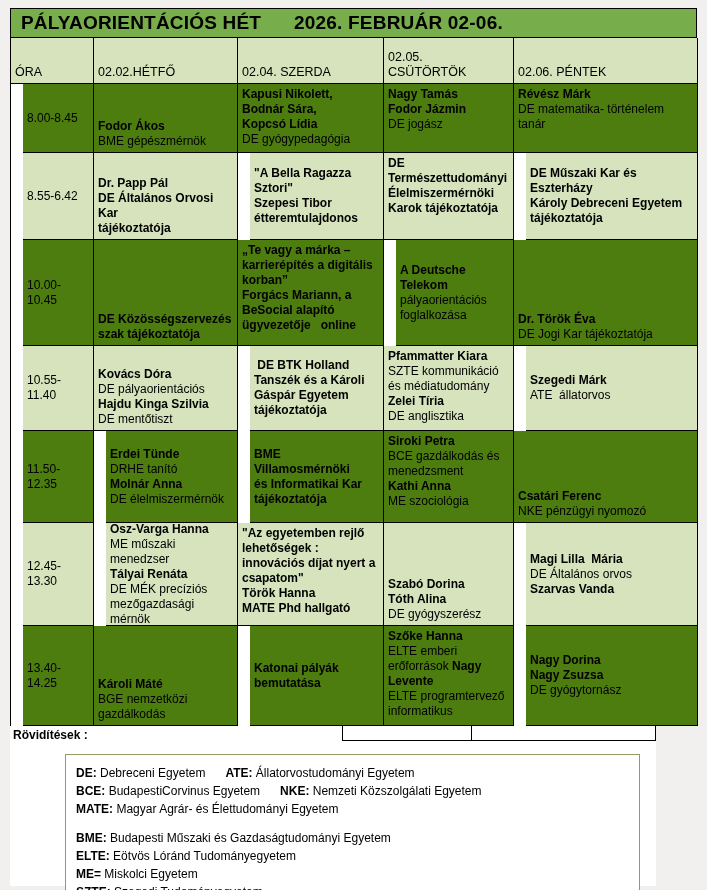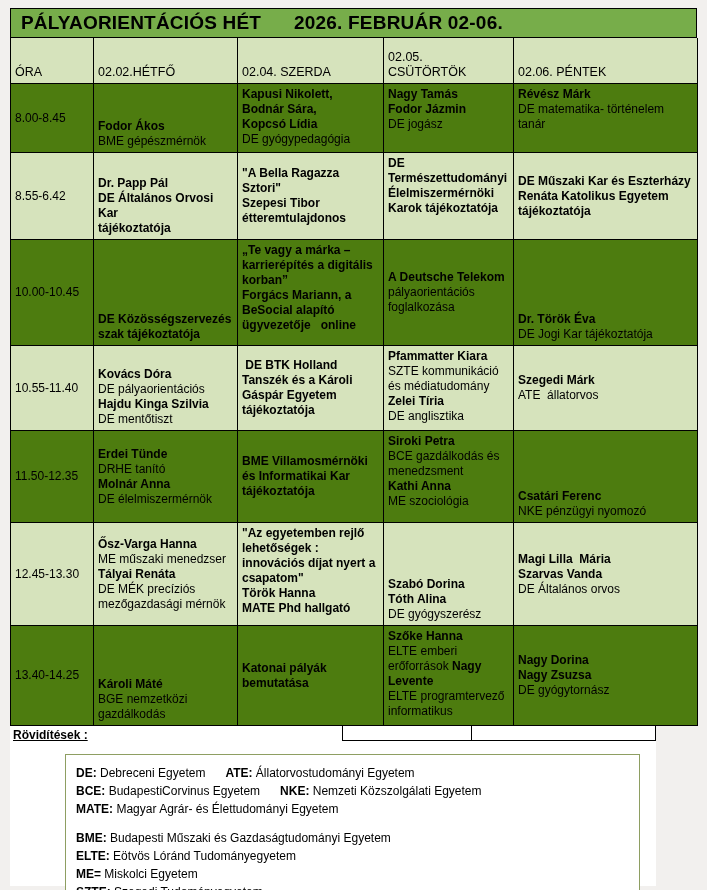--- a/index.html
+++ b/index.html
@@ -22,26 +22,26 @@
   .shade-green .cell{background:#d6e3bc;}
   .shade-white .cell{background:#4d7c0f;}
   .cell{
     box-sizing:border-box;border-right:1px solid #000;border-bottom:1px solid #000;
     padding:3px 4px;display:flex;flex-direction:column;overflow:hidden;
     font-size:12px;line-height:15px;
   }
   .hcell{justify-content:flex-end;font-size:12.5px;background:#d6e3bc;}
   .tcell{justify-content:center;}
   .va-top{justify-content:flex-start;}
-  .va-middle{justify-content:center;}
+  .va-middle{justify-content:center;margin-left:12px;}
   .va-bottom{justify-content:flex-end;}
   .line{white-space:pre-wrap;}
   .seg.b{font-weight:bold;}
   .footer-strip{display:flex;margin-left:0;}
-  .footer-label{width:373px;box-sizing:border-box;padding:2px 0 0 3px;font-size:12px;font-weight:bold;text-decoration:underline;}
+  .footer-label{width:373px;box-sizing:border-box;padding:2px 0 0 3px;font-size:12px;font-weight:bold;}
   .stub{display:flex;}
   .stub-cell{box-sizing:border-box;height:15px;border:solid #000;border-width:0 1px 1px 0;background:#fff;}
   .stub-cell.first{border-left:1px solid #000;width:130px;}
   .stub-cell.second{width:184px;}
   .abbr-box{
     box-sizing:border-box;margin:12px 0 0 55px;width:575px;min-height:131px;
     border:1px solid #8e9e62;padding:9px 10px 10px 10px;background:#fff;
     font-size:12px;line-height:18px;
   }
   .abbr-gap{height:11px;}
@@ -111,21 +111,21 @@
           <div class="line"><span class="seg b">étteremtulajdonos</span></div>
         </div>
         <div class="cell dcell va-top">
           <div class="line"><span class="seg b">DE</span></div>
           <div class="line"><span class="seg b">Természettudományi</span></div>
           <div class="line"><span class="seg b">Élelmiszermérnöki</span></div>
           <div class="line"><span class="seg b">Karok tájékoztatója</span></div>
         </div>
         <div class="cell dcell va-middle">
           <div class="line"><span class="seg b">DE Műszaki Kar és Eszterházy</span></div>
-          <div class="line"><span class="seg b">Renáta Katolikus Egyetem</span></div>
+          <div class="line"><span class="seg b">Károly Debreceni Egyetem</span></div>
           <div class="line"><span class="seg b">tájékoztatója</span></div>
         </div>
       </div>
       <div class="trow r-2 shade-white">
         <div class="cell tcell va-middle">
           <div class="line"><span class="seg">10.00-10.45</span></div>
         </div>
         <div class="cell dcell va-bottom">
           <div class="line"><span class="seg b">DE Közösségszervezés</span></div>
           <div class="line"><span class="seg b">szak tájékoztatója</span></div>
@@ -222,22 +222,22 @@
           <div class="line"><span class="seg b">Török Hanna</span></div>
           <div class="line"><span class="seg b">MATE Phd hallgató</span></div>
         </div>
         <div class="cell dcell va-bottom">
           <div class="line"><span class="seg b">Szabó Dorina</span></div>
           <div class="line"><span class="seg b">Tóth Alina</span></div>
           <div class="line"><span class="seg">DE gyógyszerész</span></div>
         </div>
         <div class="cell dcell va-middle">
           <div class="line"><span class="seg b">Magi Lilla  Mária</span></div>
+          <div class="line"><span class="seg">DE Általános orvos</span></div>
           <div class="line"><span class="seg b">Szarvas Vanda</span></div>
-          <div class="line"><span class="seg">DE Általános orvos</span></div>
         </div>
       </div>
       <div class="trow r-6 shade-white">
         <div class="cell tcell va-middle">
           <div class="line"><span class="seg">13.40-14.25</span></div>
         </div>
         <div class="cell dcell va-bottom">
           <div class="line"><span class="seg b">Károli Máté</span></div>
           <div class="line"><span class="seg">BGE nemzetközi</span></div>
           <div class="line"><span class="seg">gazdálkodás</span></div>

